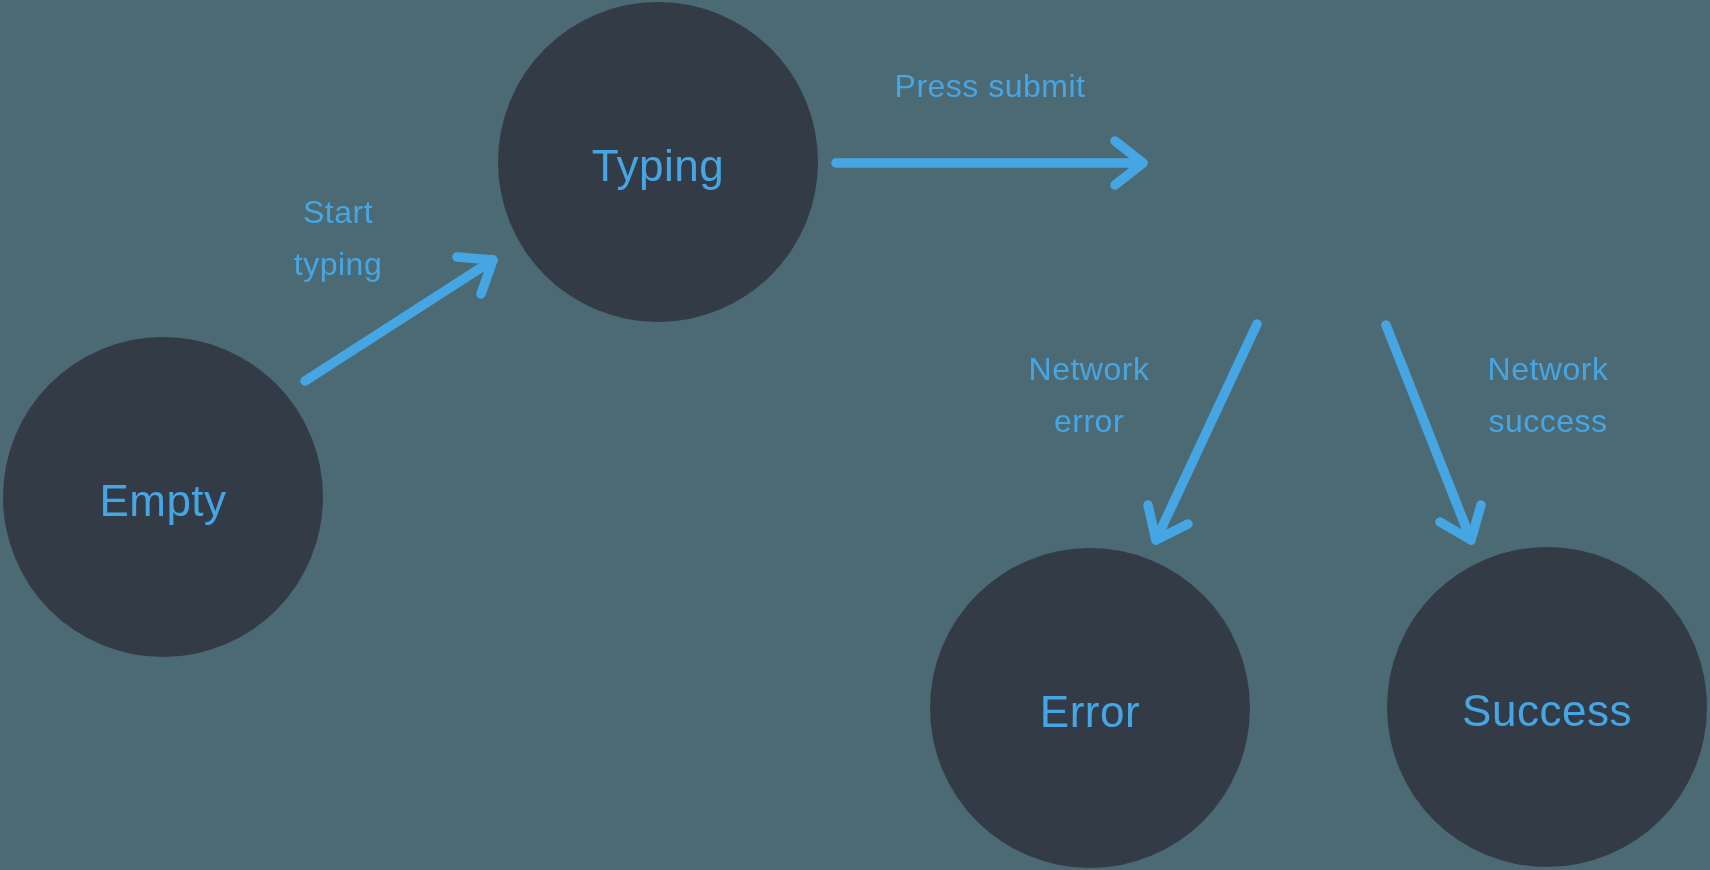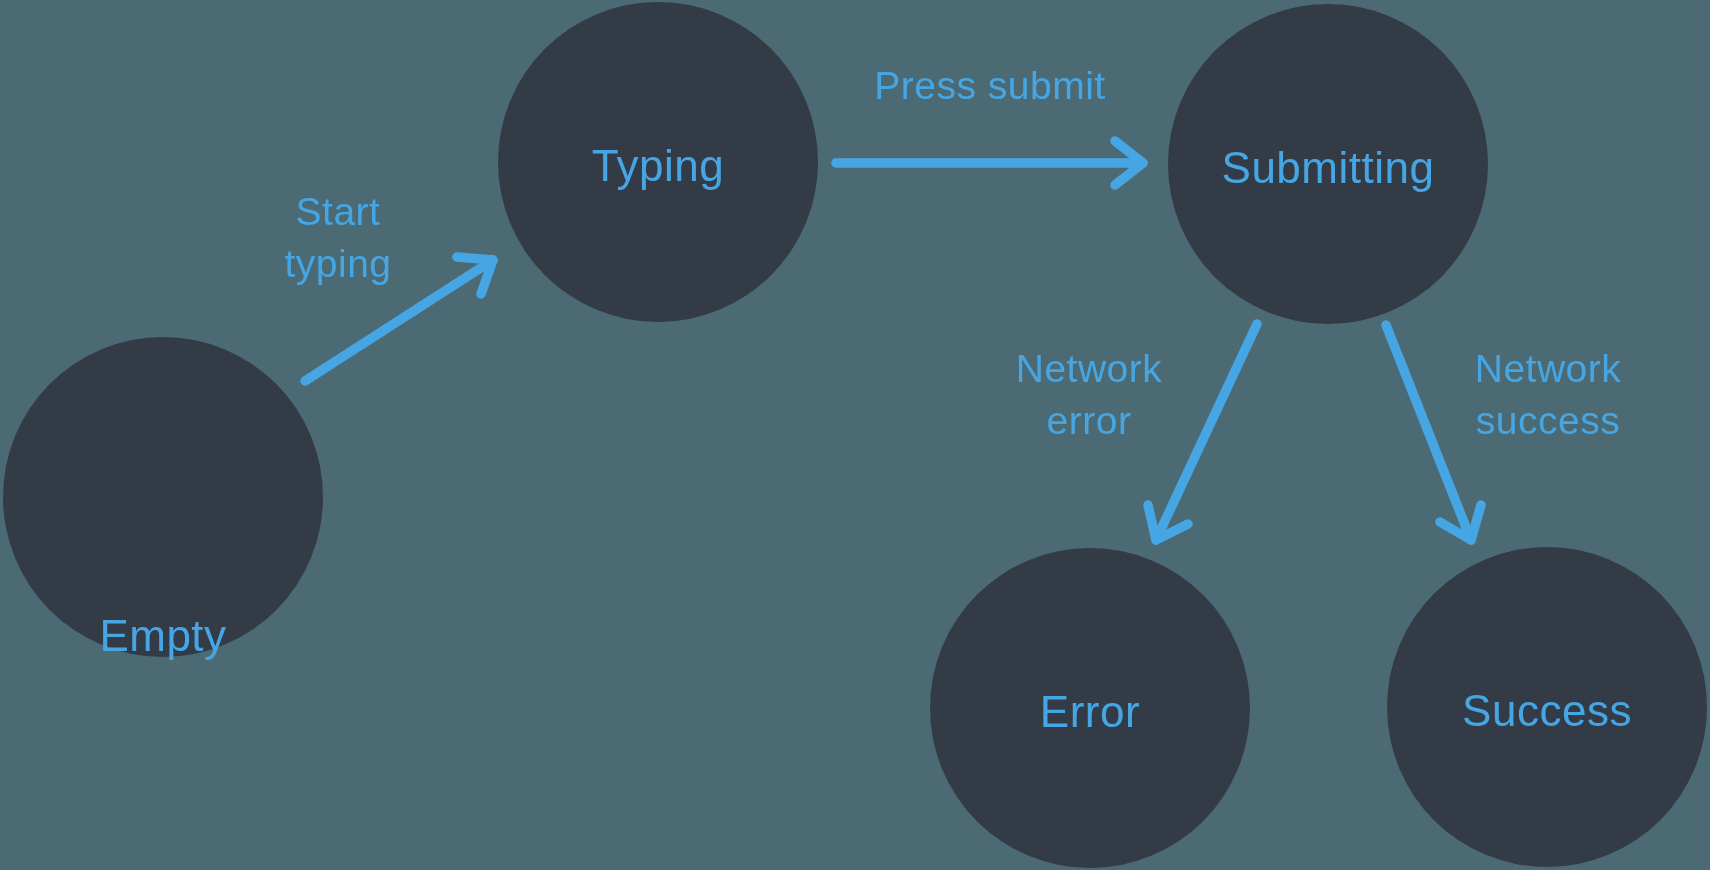--- a/index.html
+++ b/index.html
@@ -43,32 +43,32 @@
     color: var(--accent);
     font-size: 44px;
     font-weight: 500;
     letter-spacing: 0.5px;
     transform: translateY(4px);
     white-space: nowrap;
   }
   .edge-label {
     position: absolute;
     color: var(--accent);
-    font-size: 39px;
+    font-size: 32px;
     font-weight: 500;
     line-height: 52px;
     letter-spacing: 0.5px;
     text-align: center;
     white-space: pre-line;
   }
   #lbl-start-typing   { left: 228px;  top: 186px; width: 220px; height: 104px; }
   #lbl-press-submit   { left: 830px;  top: 59px;  width: 320px; height: 54px; line-height: 54px; white-space: nowrap; }
   #lbl-network-error  { left: 979px;  top: 343px; width: 220px; height: 104px; }
   #lbl-network-success{ left: 1438px; top: 343px; width: 220px; height: 104px; }
-  #node-empty      { left: 3px;    top: 337px; align-items: flex-end; }
+  #node-empty      { left: 3px;    top: 337px; }
   #node-typing     { left: 498px;  top: 2px; }
   #node-submitting { left: 1168px; top: 4px; }
   #node-error      { left: 930px;  top: 548px; }
   #node-success    { left: 1387px; top: 547px; }
 </style>
 </head>
 <body>
 
 <div class="canvas">
 
@@ -92,23 +92,20 @@
   </svg>
 
   <div class="node" id="node-empty">
     <span class="node-label">Empty</span>
   </div>
 
   <div class="node" id="node-typing">
     <span class="node-label">Typing</span>
   </div>
 
-  <div class="node" id="node-submitting">
-    <span class="node-label">Submitting</span>
-  </div>
 
   <div class="node" id="node-error">
     <span class="node-label">Error</span>
   </div>
 
   <div class="node" id="node-success">
     <span class="node-label">Success</span>
   </div>
 
   <div class="edge-label" id="lbl-start-typing">Start

